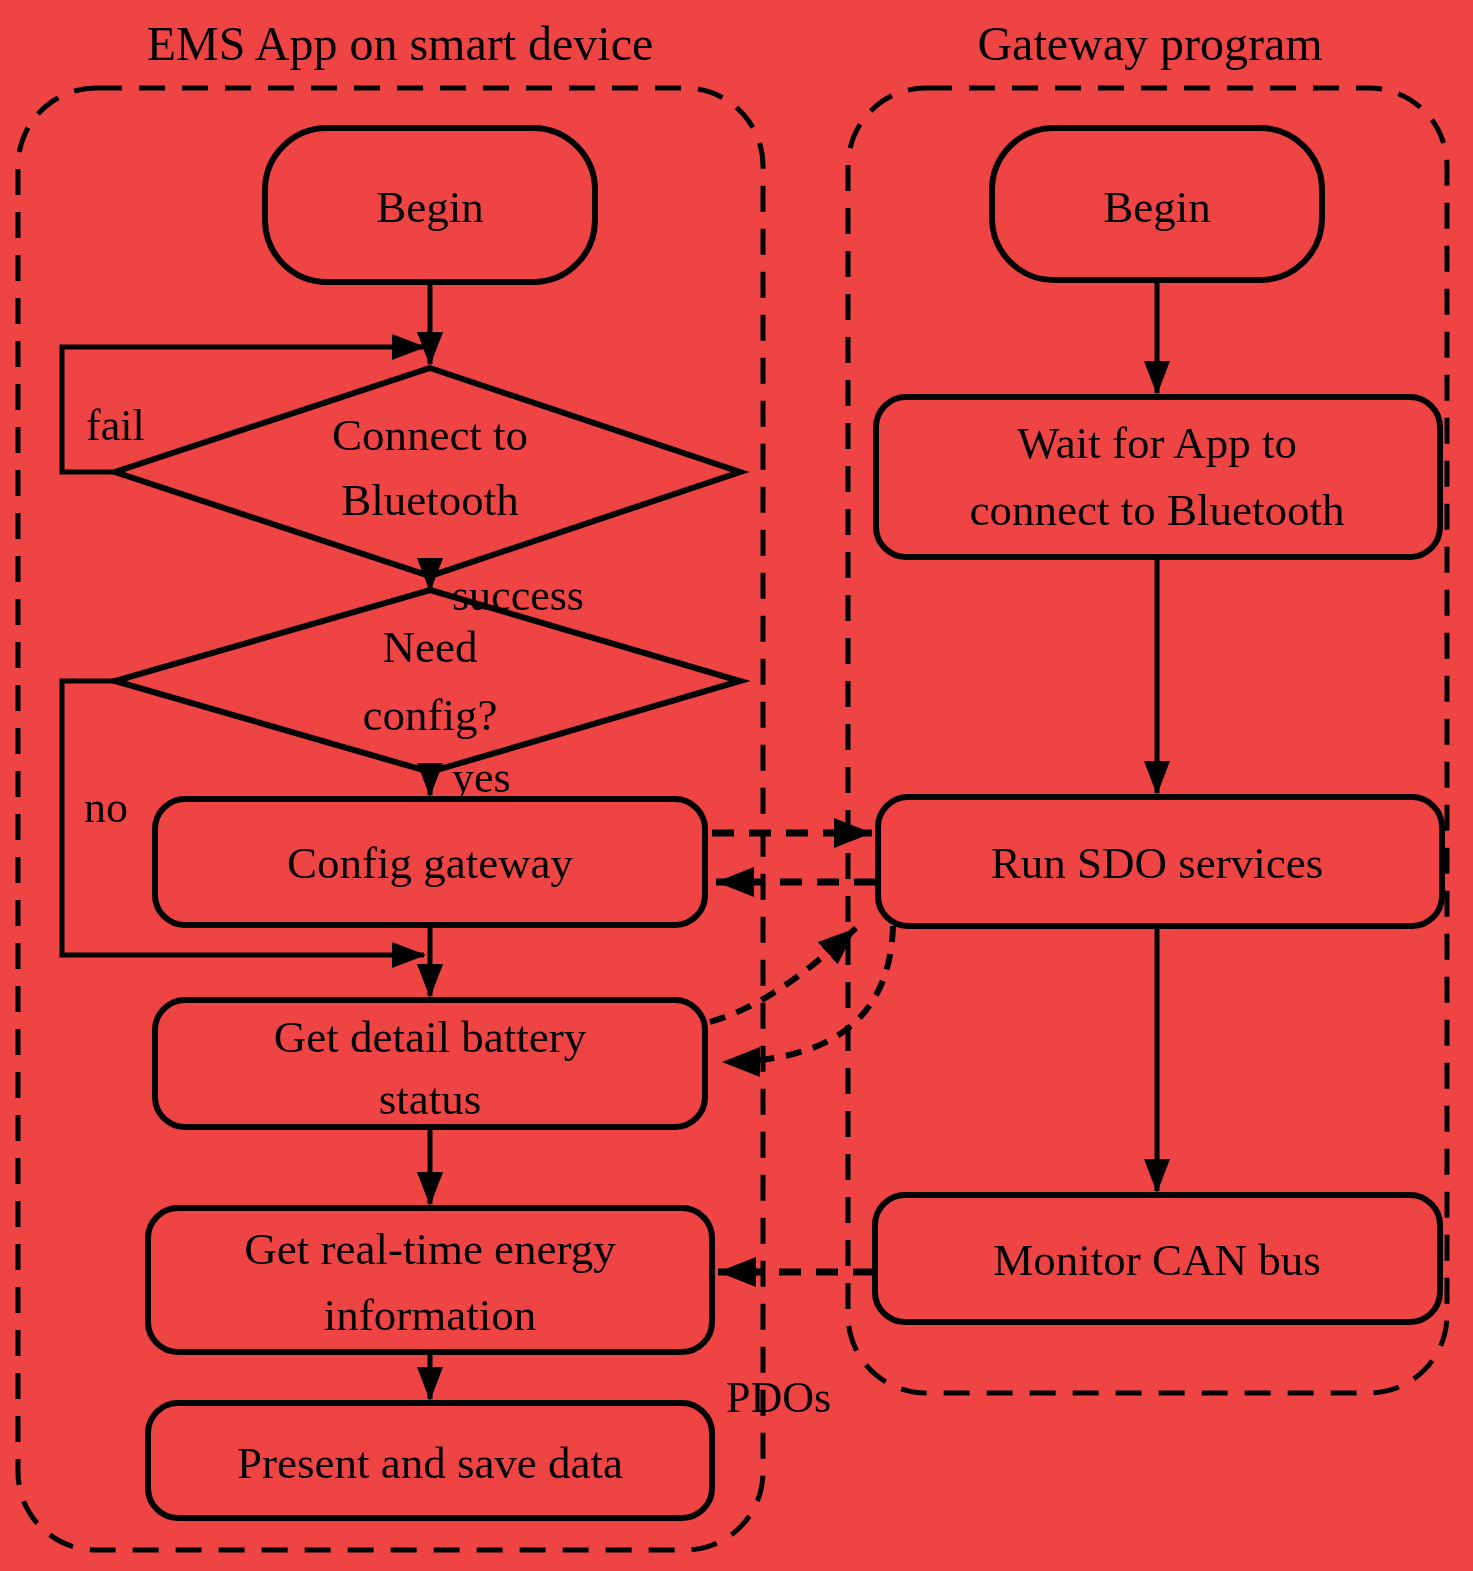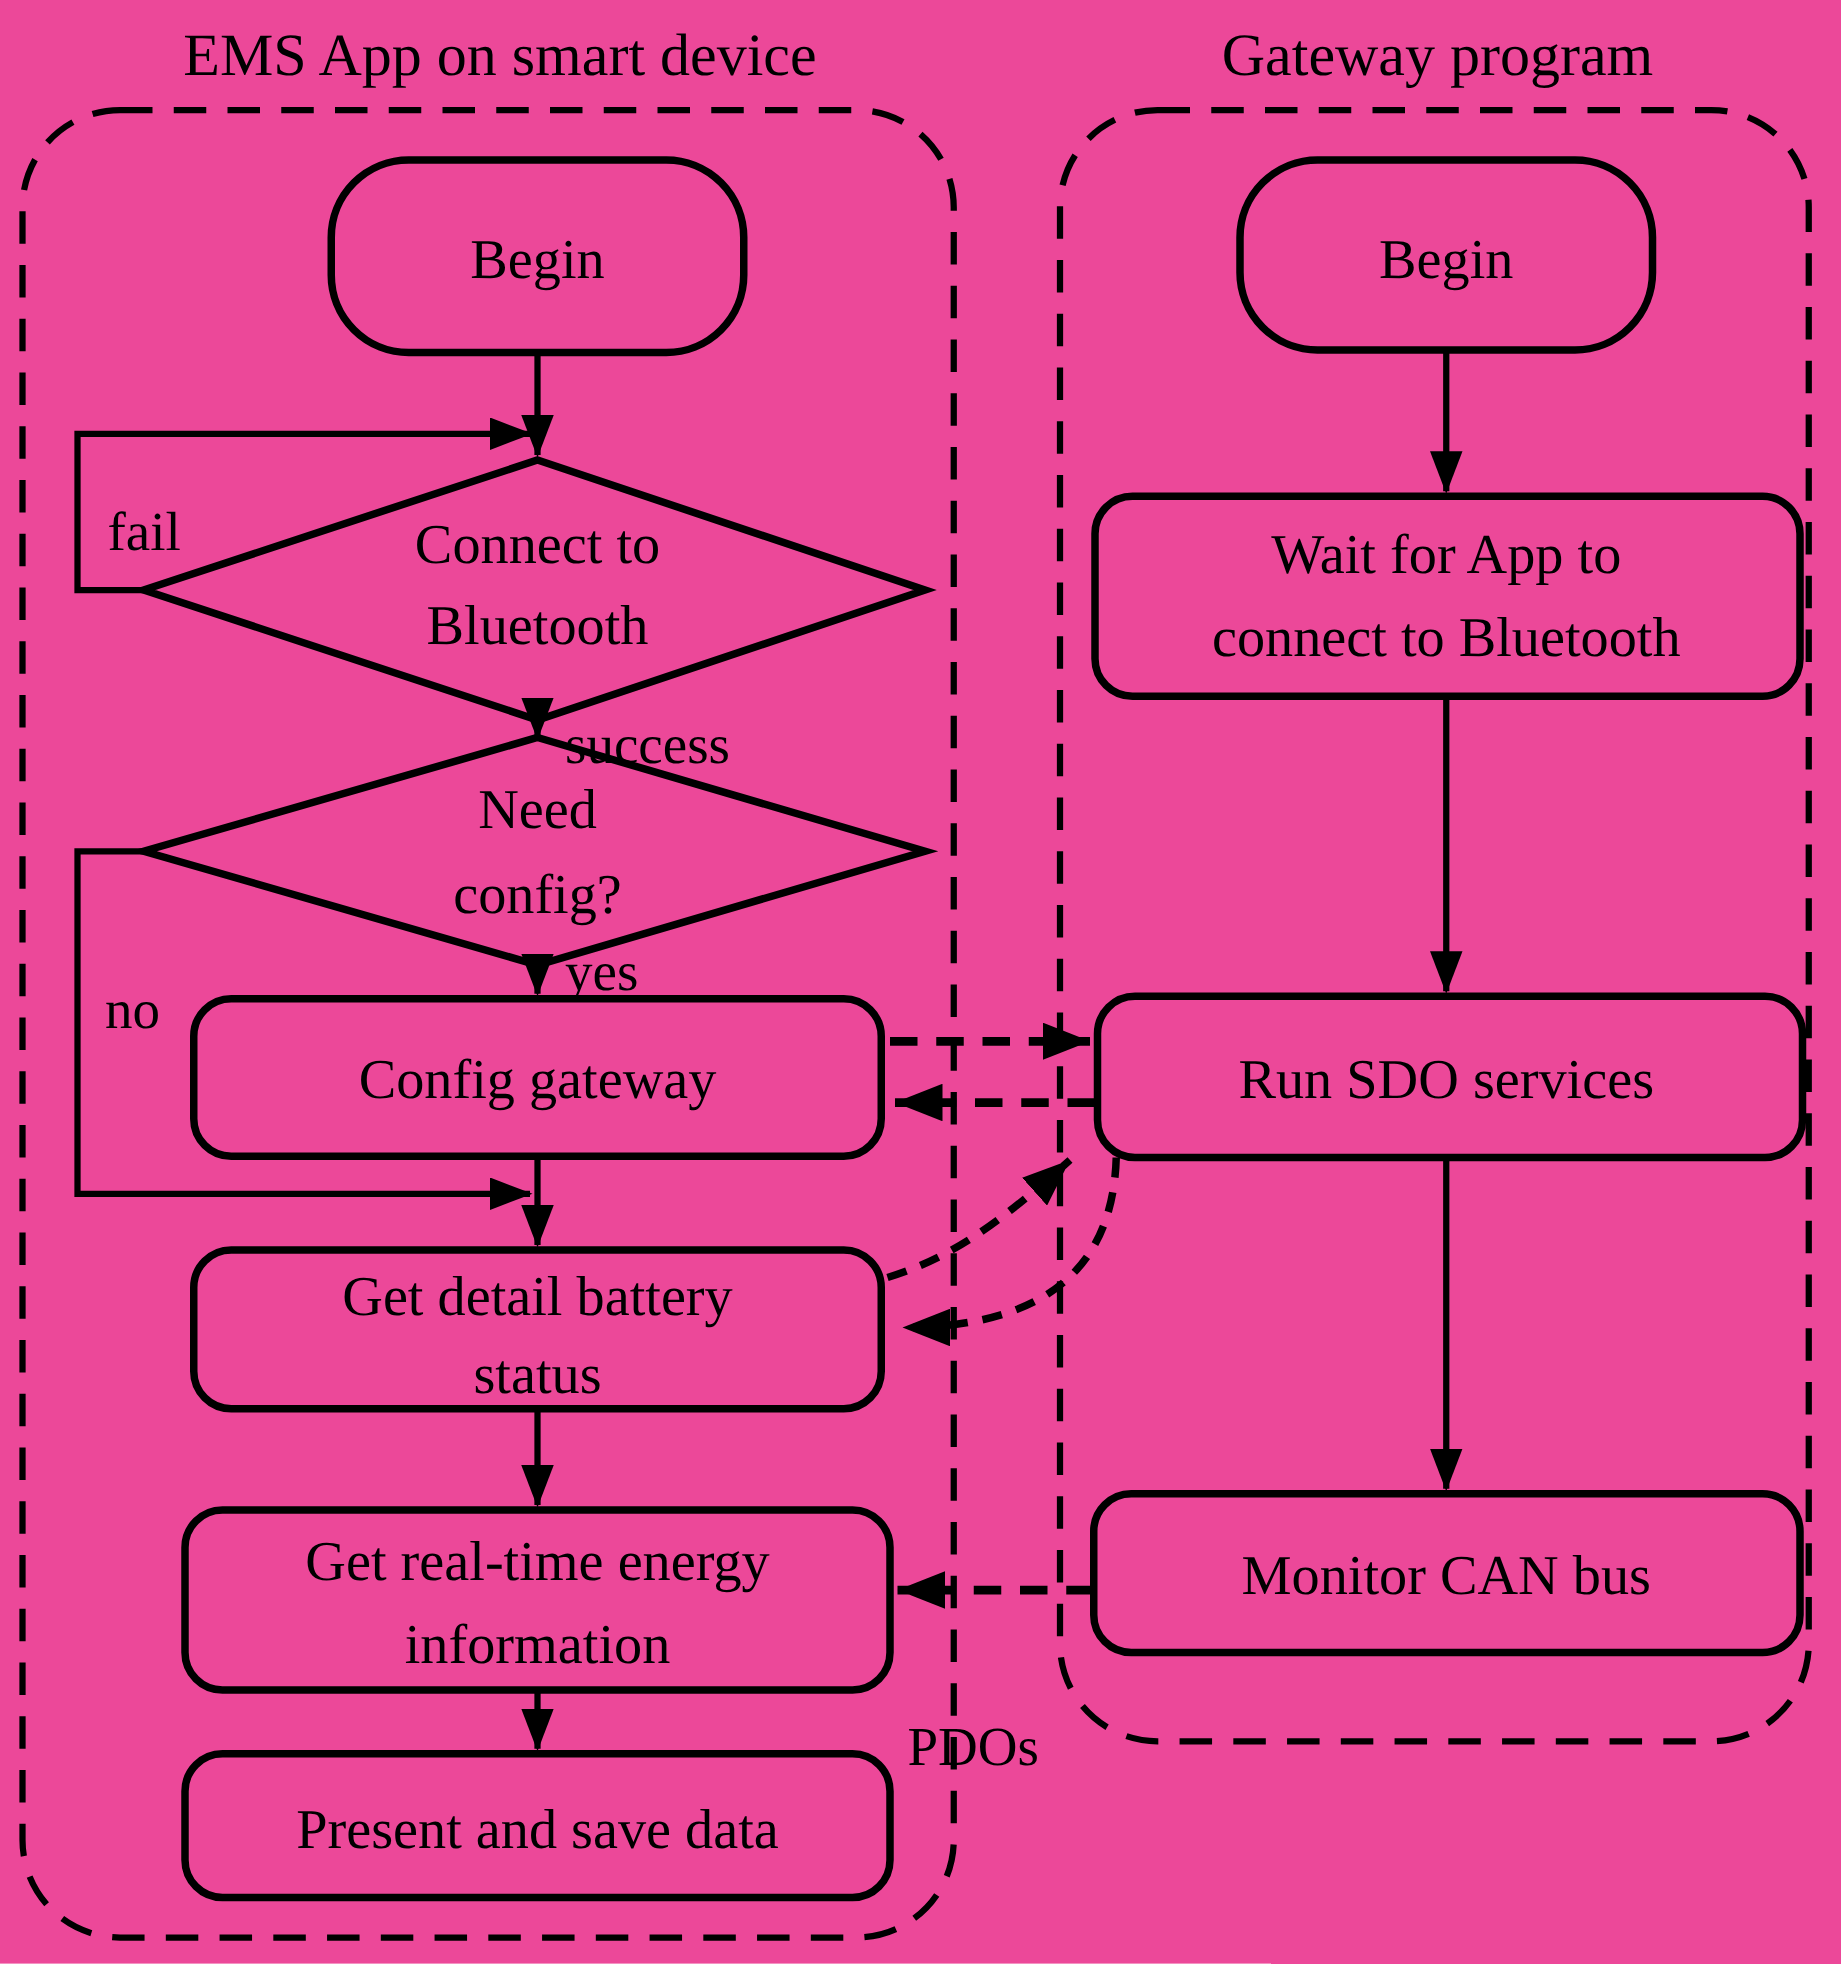--- a/index.html
+++ b/index.html
@@ -1,16 +1,16 @@
 <!DOCTYPE html>
 <html><head>
 <meta charset="utf-8">
 <style>
   html, body { margin: 0; padding: 0; background: #ffffff; }
-  .stage { width: 1473px; height: 1571px; position: relative; background: #ec4899; }
+  .stage { width: 1473px; height: 1571px; position: relative; background: #ef4444; }
   svg { display: block; font-family: "Liberation Serif", "DejaVu Serif", serif; }
   .node-text { font-size: 45px; fill: #000; text-anchor: middle; }
   .title-text { font-size: 48px; fill: #000; text-anchor: middle; }
   .branch-text { font-size: 44px; fill: #000; text-anchor: start; }
   .shape { fill: none; stroke: #000; stroke-width: 6; }
   .lane { fill: none; stroke: #000; stroke-width: 5; stroke-dasharray: 26 17; }
   .flow { fill: none; stroke: #000; stroke-width: 5; }
   .dflow { fill: none; stroke: #000; stroke-width: 7; stroke-dasharray: 22 15; }
   .dcurve { fill: none; stroke: #000; stroke-width: 6; stroke-dasharray: 16 12; }
 </style>

